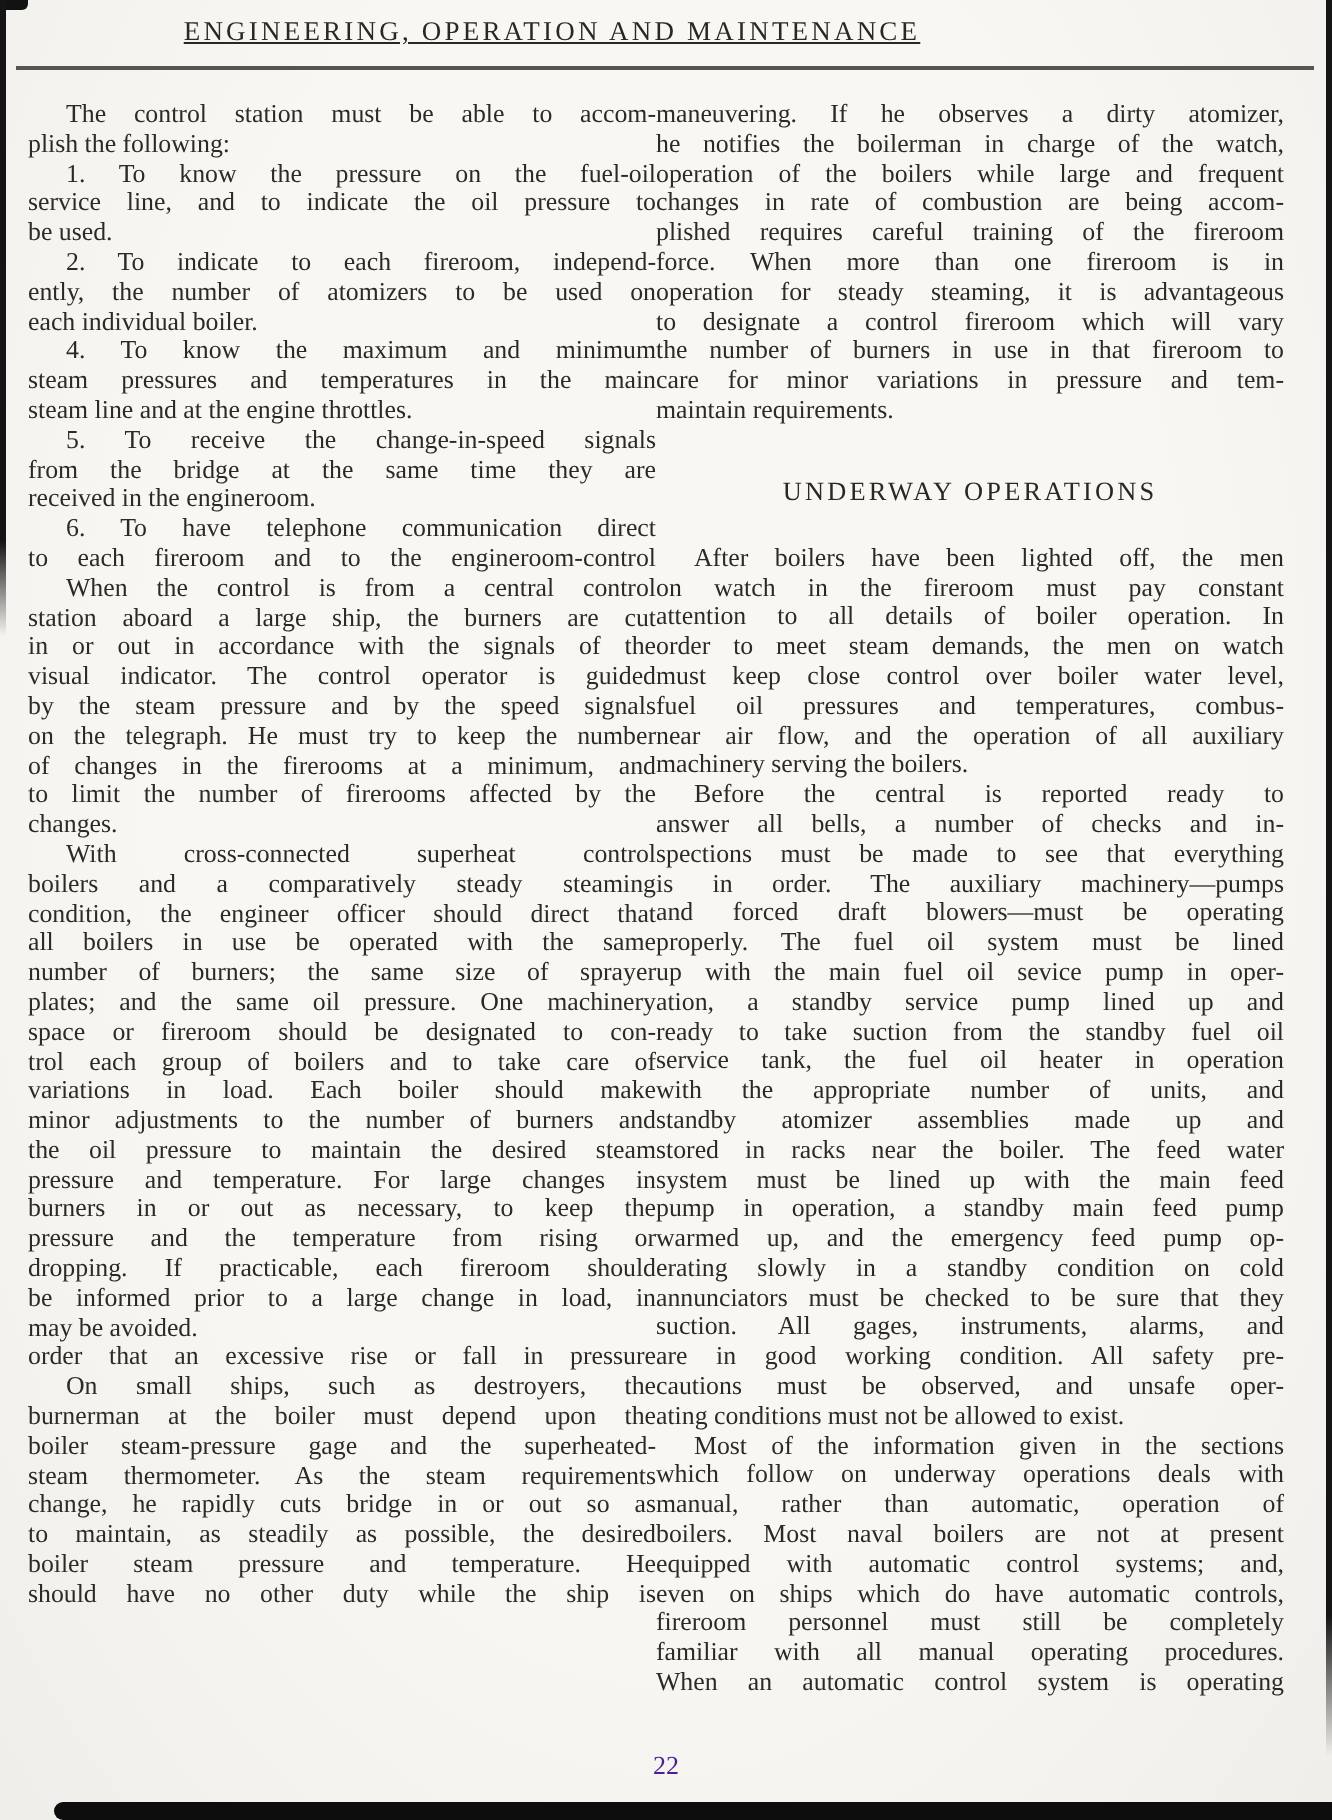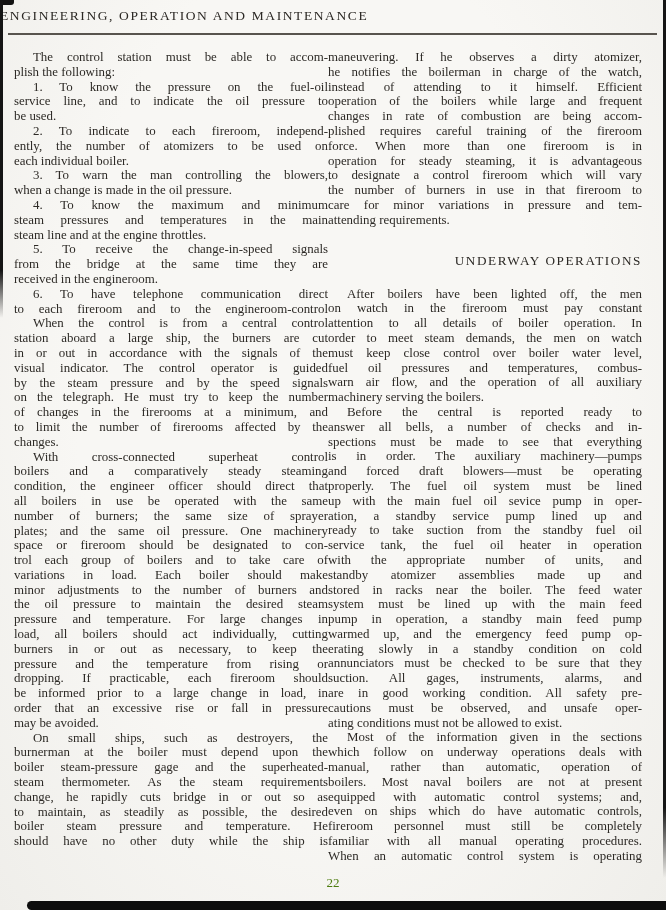--- a/index.html
+++ b/index.html
@@ -6,22 +6,24 @@
   body {
     width: 666px; height: 910px;
     position: relative;
     overflow: hidden;
     background: radial-gradient(ellipse at 50% 40%, #f8f7f4 55%, #efeeea 100%);
     font-family: "Liberation Serif", "DejaVu Serif", serif;
     color: #2d2a26;
   }
   .page-header {
     position: absolute; top: 8px; left: 0; width: 552px;
+    text-align: center;
     font-size: 13.5px; letter-spacing: 1.6px;
     color: #2b2824;
+    text-decoration: underline;
   }
   .header-rule {
     position: absolute; top: 33px; left: 8px; right: 9px;
     height: 2px; background: #58544e;
   }
   .columns {
     position: absolute; top: 50px; left: 14px; width: 640px;
     display: flex; gap: 0;
   }
   .column { width: 314px; }
@@ -31,27 +33,27 @@
     line-height: 14.8px; height: 14.8px;
     overflow: hidden;
     text-align: justify; text-align-last: justify;
     white-space: normal;
   }
   .text-line.indent { text-indent: 19px; }
   .text-line.last { text-align-last: left; }
   .col-heading {
     margin-top: 25px; margin-bottom: 19px;
     height: 15px; line-height: 15px;
-    text-align: right;
+    text-align: center;
     font-size: 13.2px; letter-spacing: 1.6px;
     color: #2b2824;
   }
   .page-number {
     position: absolute; top: 875px; left: 0; width: 666px;
-    text-align: center; font-size: 13px; color: #4d7c0f;
+    text-align: center; font-size: 13px; color: #4c1d95;
   }
   
   .edge-left {
     position: absolute; left: 0; top: 0; width: 3px; height: 318px;
     background: linear-gradient(to bottom, #141414 85%, rgba(20,20,20,0));
   }
   .corner-top-left {
     position: absolute; left: 0; top: 0; width: 14px; height: 5px;
     background: #121212; border-bottom-right-radius: 3px;
   }
@@ -79,24 +81,20 @@
       </div>
       <div class="paragraph">
         <div class="text-line indent">1.  To know the pressure on the fuel-oil</div>
         <div class="text-line">service line, and to indicate the oil pressure to</div>
         <div class="text-line last">be used.</div>
       </div>
       <div class="paragraph">
         <div class="text-line indent">2.  To indicate to each fireroom, independ-</div>
         <div class="text-line">ently, the number of atomizers to be used on</div>
         <div class="text-line last">each individual boiler.</div>
-      </div>
-      <div class="paragraph">
-        <div class="text-line indent">3.  To warn the man controlling the blowers,</div>
-        <div class="text-line last">when a change is made in the oil pressure.</div>
       </div>
       <div class="paragraph">
         <div class="text-line indent">4.  To know the maximum and minimum</div>
         <div class="text-line">steam pressures and temperatures in the main</div>
         <div class="text-line last">steam line and at the engine throttles.</div>
       </div>
       <div class="paragraph">
         <div class="text-line indent">5.  To receive the change-in-speed signals</div>
         <div class="text-line">from the bridge at the same time they are</div>
         <div class="text-line last">received in the engineroom.</div>
@@ -122,63 +120,61 @@
         <div class="text-line">condition, the engineer officer should direct that</div>
         <div class="text-line">all boilers in use be operated with the same</div>
         <div class="text-line">number of burners; the same size of sprayer</div>
         <div class="text-line">plates; and the same oil pressure. One machinery</div>
         <div class="text-line">space or fireroom should be designated to con-</div>
         <div class="text-line">trol each group of boilers and to take care of</div>
         <div class="text-line">variations in load. Each boiler should make</div>
         <div class="text-line">minor adjustments to the number of burners and</div>
         <div class="text-line">the oil pressure to maintain the desired steam</div>
         <div class="text-line">pressure and temperature. For large changes in</div>
-        <div class="text-line">load, all boilers should act individually, cutting</div>
         <div class="text-line">burners in or out as necessary, to keep the</div>
         <div class="text-line">pressure and the temperature from rising or</div>
         <div class="text-line">dropping. If practicable, each fireroom should</div>
         <div class="text-line">be informed prior to a large change in load, in</div>
+        <div class="text-line last">may be avoided.</div>
         <div class="text-line">order that an excessive rise or fall in pressure</div>
-        <div class="text-line last">may be avoided.</div>
       </div>
       <div class="paragraph">
         <div class="text-line indent">On small ships, such as destroyers, the</div>
         <div class="text-line">burnerman at the boiler must depend upon the</div>
         <div class="text-line">boiler steam-pressure gage and the superheated-</div>
         <div class="text-line">steam thermometer. As the steam requirements</div>
         <div class="text-line">change, he rapidly cuts bridge in or out so as</div>
         <div class="text-line">to maintain, as steadily as possible, the desired</div>
         <div class="text-line">boiler steam pressure and temperature. He</div>
         <div class="text-line">should have no other duty while the ship is</div>
       </div>
     </div>
   <div class="column" id="right-col">
       <div class="paragraph">
         <div class="text-line">maneuvering. If he observes a dirty atomizer,</div>
         <div class="text-line">he notifies the boilerman in charge of the watch,</div>
-        <div class="text-line">instead of attending to it himself. Efficient</div>
         <div class="text-line">operation of the boilers while large and frequent</div>
         <div class="text-line">changes in rate of combustion are being accom-</div>
         <div class="text-line">plished requires careful training of the fireroom</div>
         <div class="text-line">force. When more than one fireroom is in</div>
         <div class="text-line">operation for steady steaming, it is advantageous</div>
         <div class="text-line">to designate a control fireroom which will vary</div>
         <div class="text-line">the number of burners in use in that fireroom to</div>
         <div class="text-line">care for minor variations in pressure and tem-</div>
-        <div class="text-line last">attending requirements.</div>
+        <div class="text-line last">maintain requirements.</div>
       </div>
       <div class="col-heading">UNDERWAY OPERATIONS</div>
       <div class="paragraph">
         <div class="text-line indent">After boilers have been lighted off, the men</div>
         <div class="text-line">on watch in the fireroom must pay constant</div>
         <div class="text-line">attention to all details of boiler operation. In</div>
         <div class="text-line">order to meet steam demands, the men on watch</div>
         <div class="text-line">must keep close control over boiler water level,</div>
         <div class="text-line">fuel oil pressures and temperatures, combus-</div>
-        <div class="text-line">warn air flow, and the operation of all auxiliary</div>
+        <div class="text-line">near air flow, and the operation of all auxiliary</div>
         <div class="text-line last">machinery serving the boilers.</div>
       </div>
       <div class="paragraph">
         <div class="text-line indent">Before the central is reported ready to</div>
         <div class="text-line">answer all bells, a number of checks and in-</div>
         <div class="text-line">spections must be made to see that everything</div>
         <div class="text-line">is in order. The auxiliary machinery—pumps</div>
         <div class="text-line">and forced draft blowers—must be operating</div>
         <div class="text-line">properly. The fuel oil system must be lined</div>
         <div class="text-line">up with the main fuel oil sevice pump in oper-</div>

